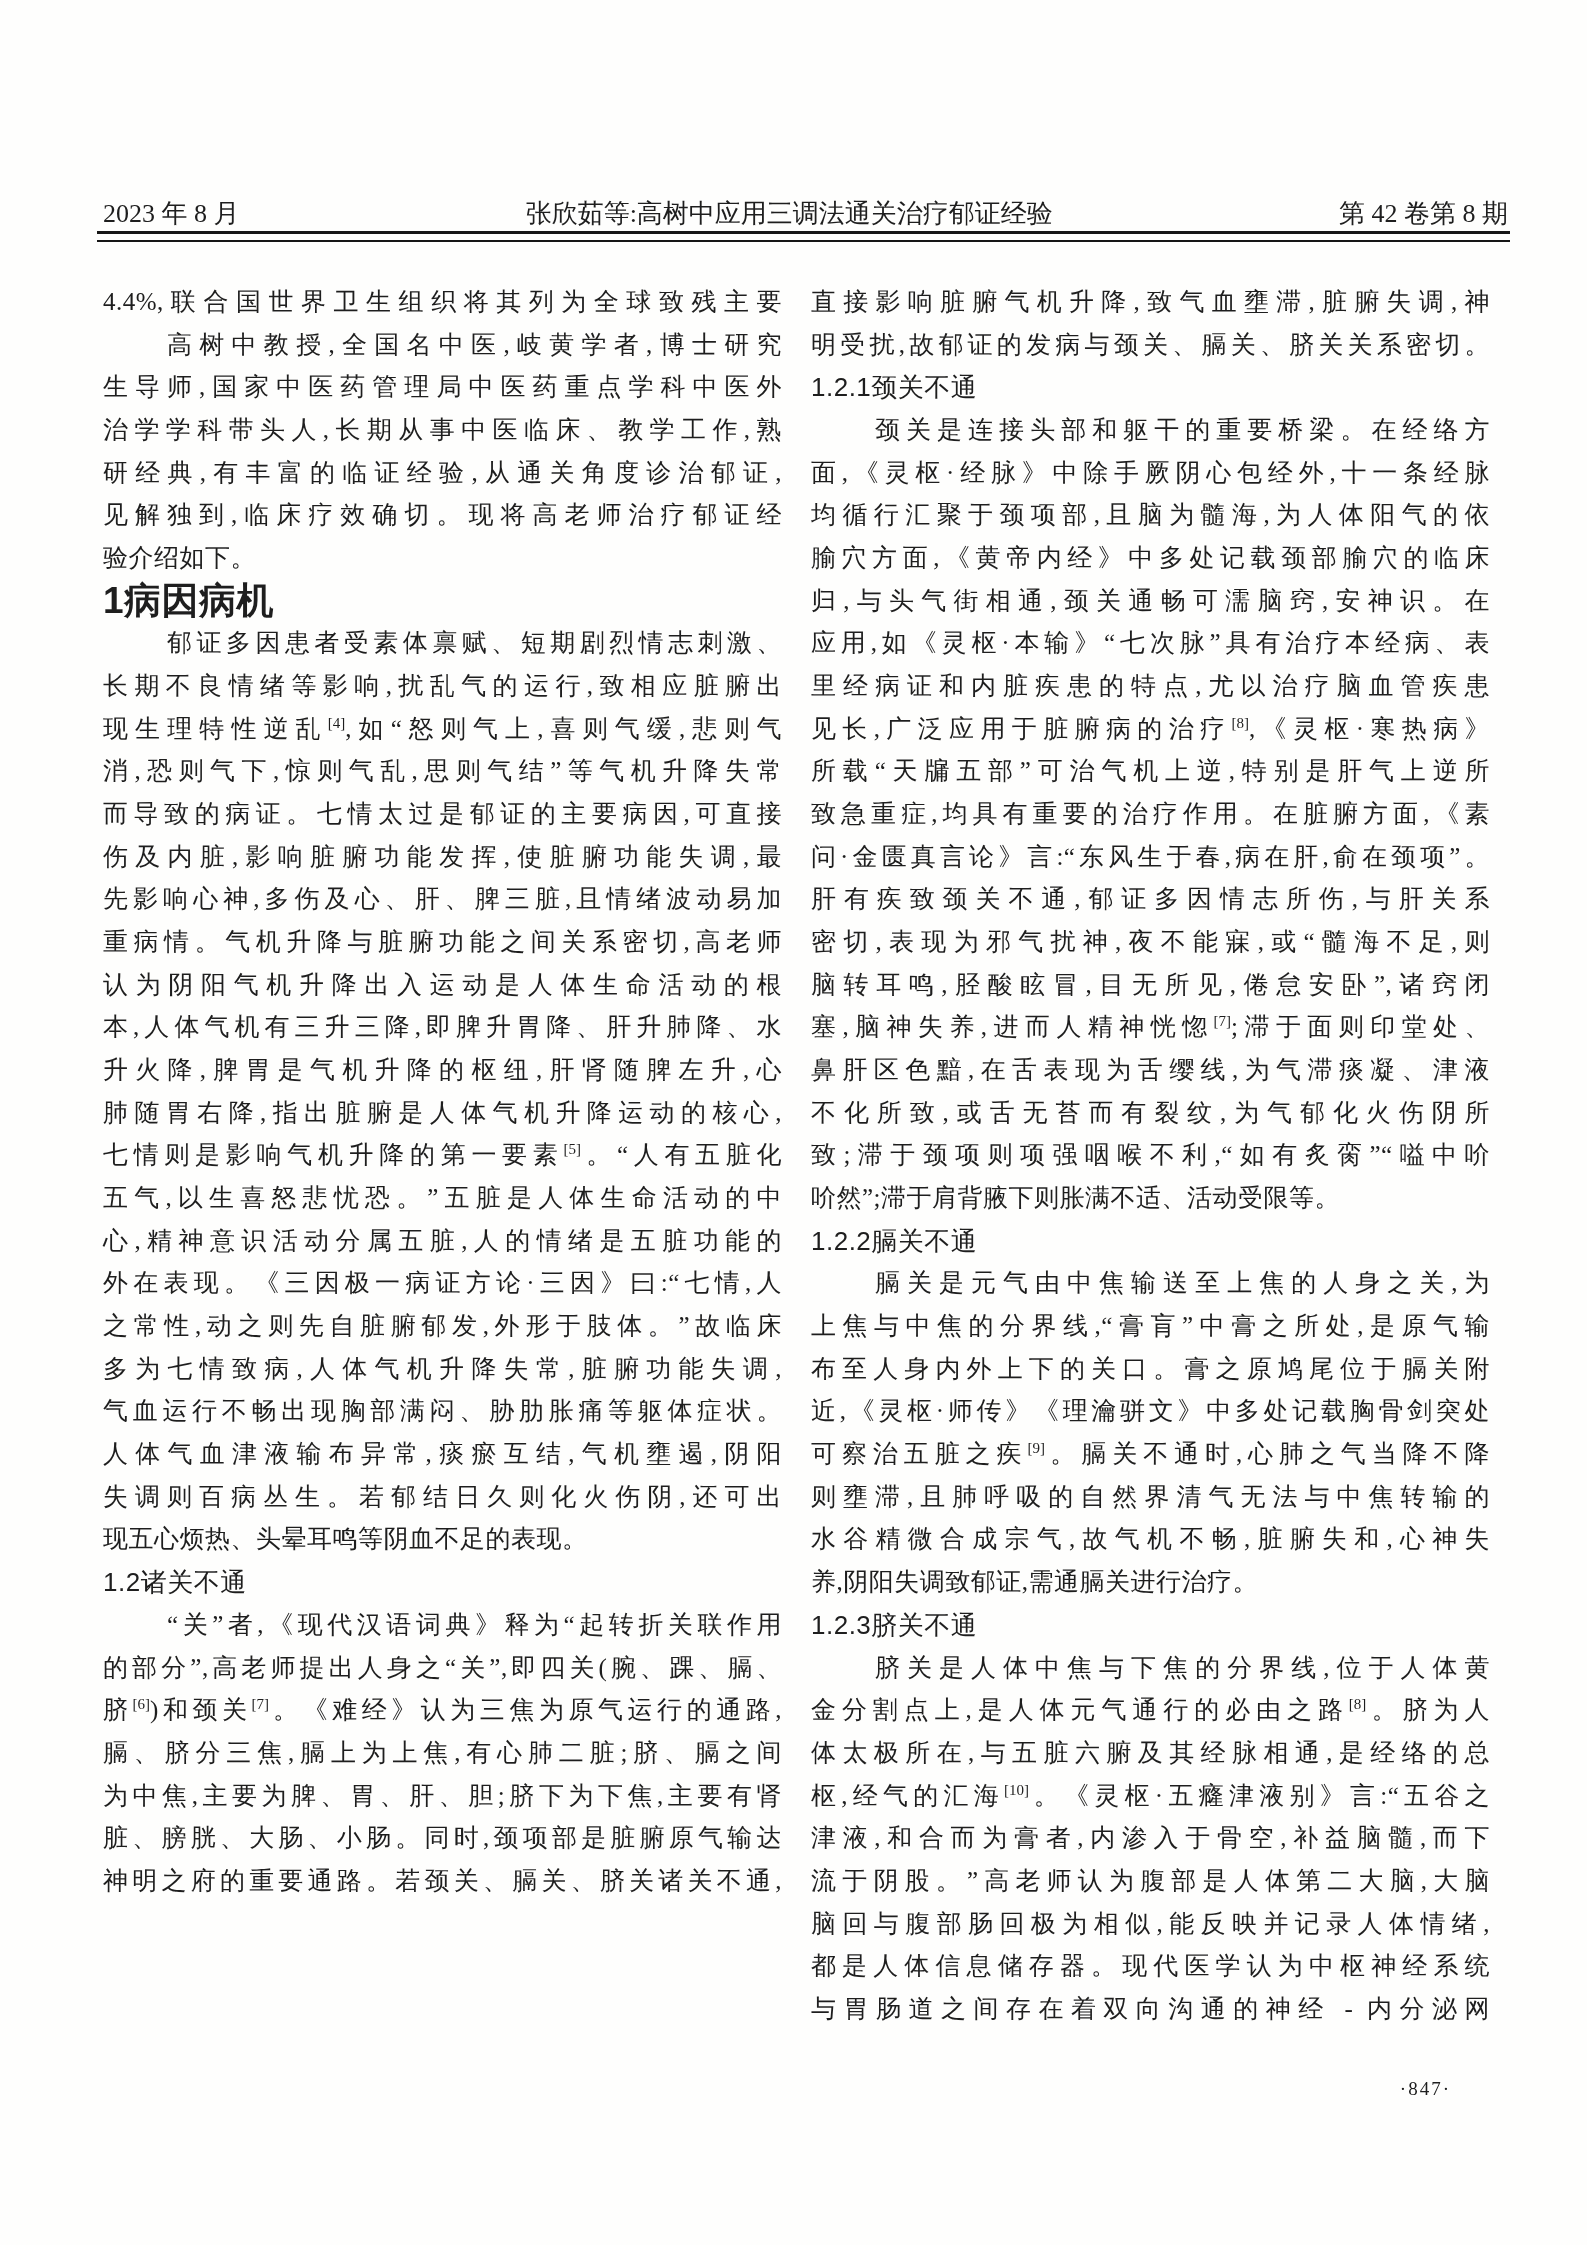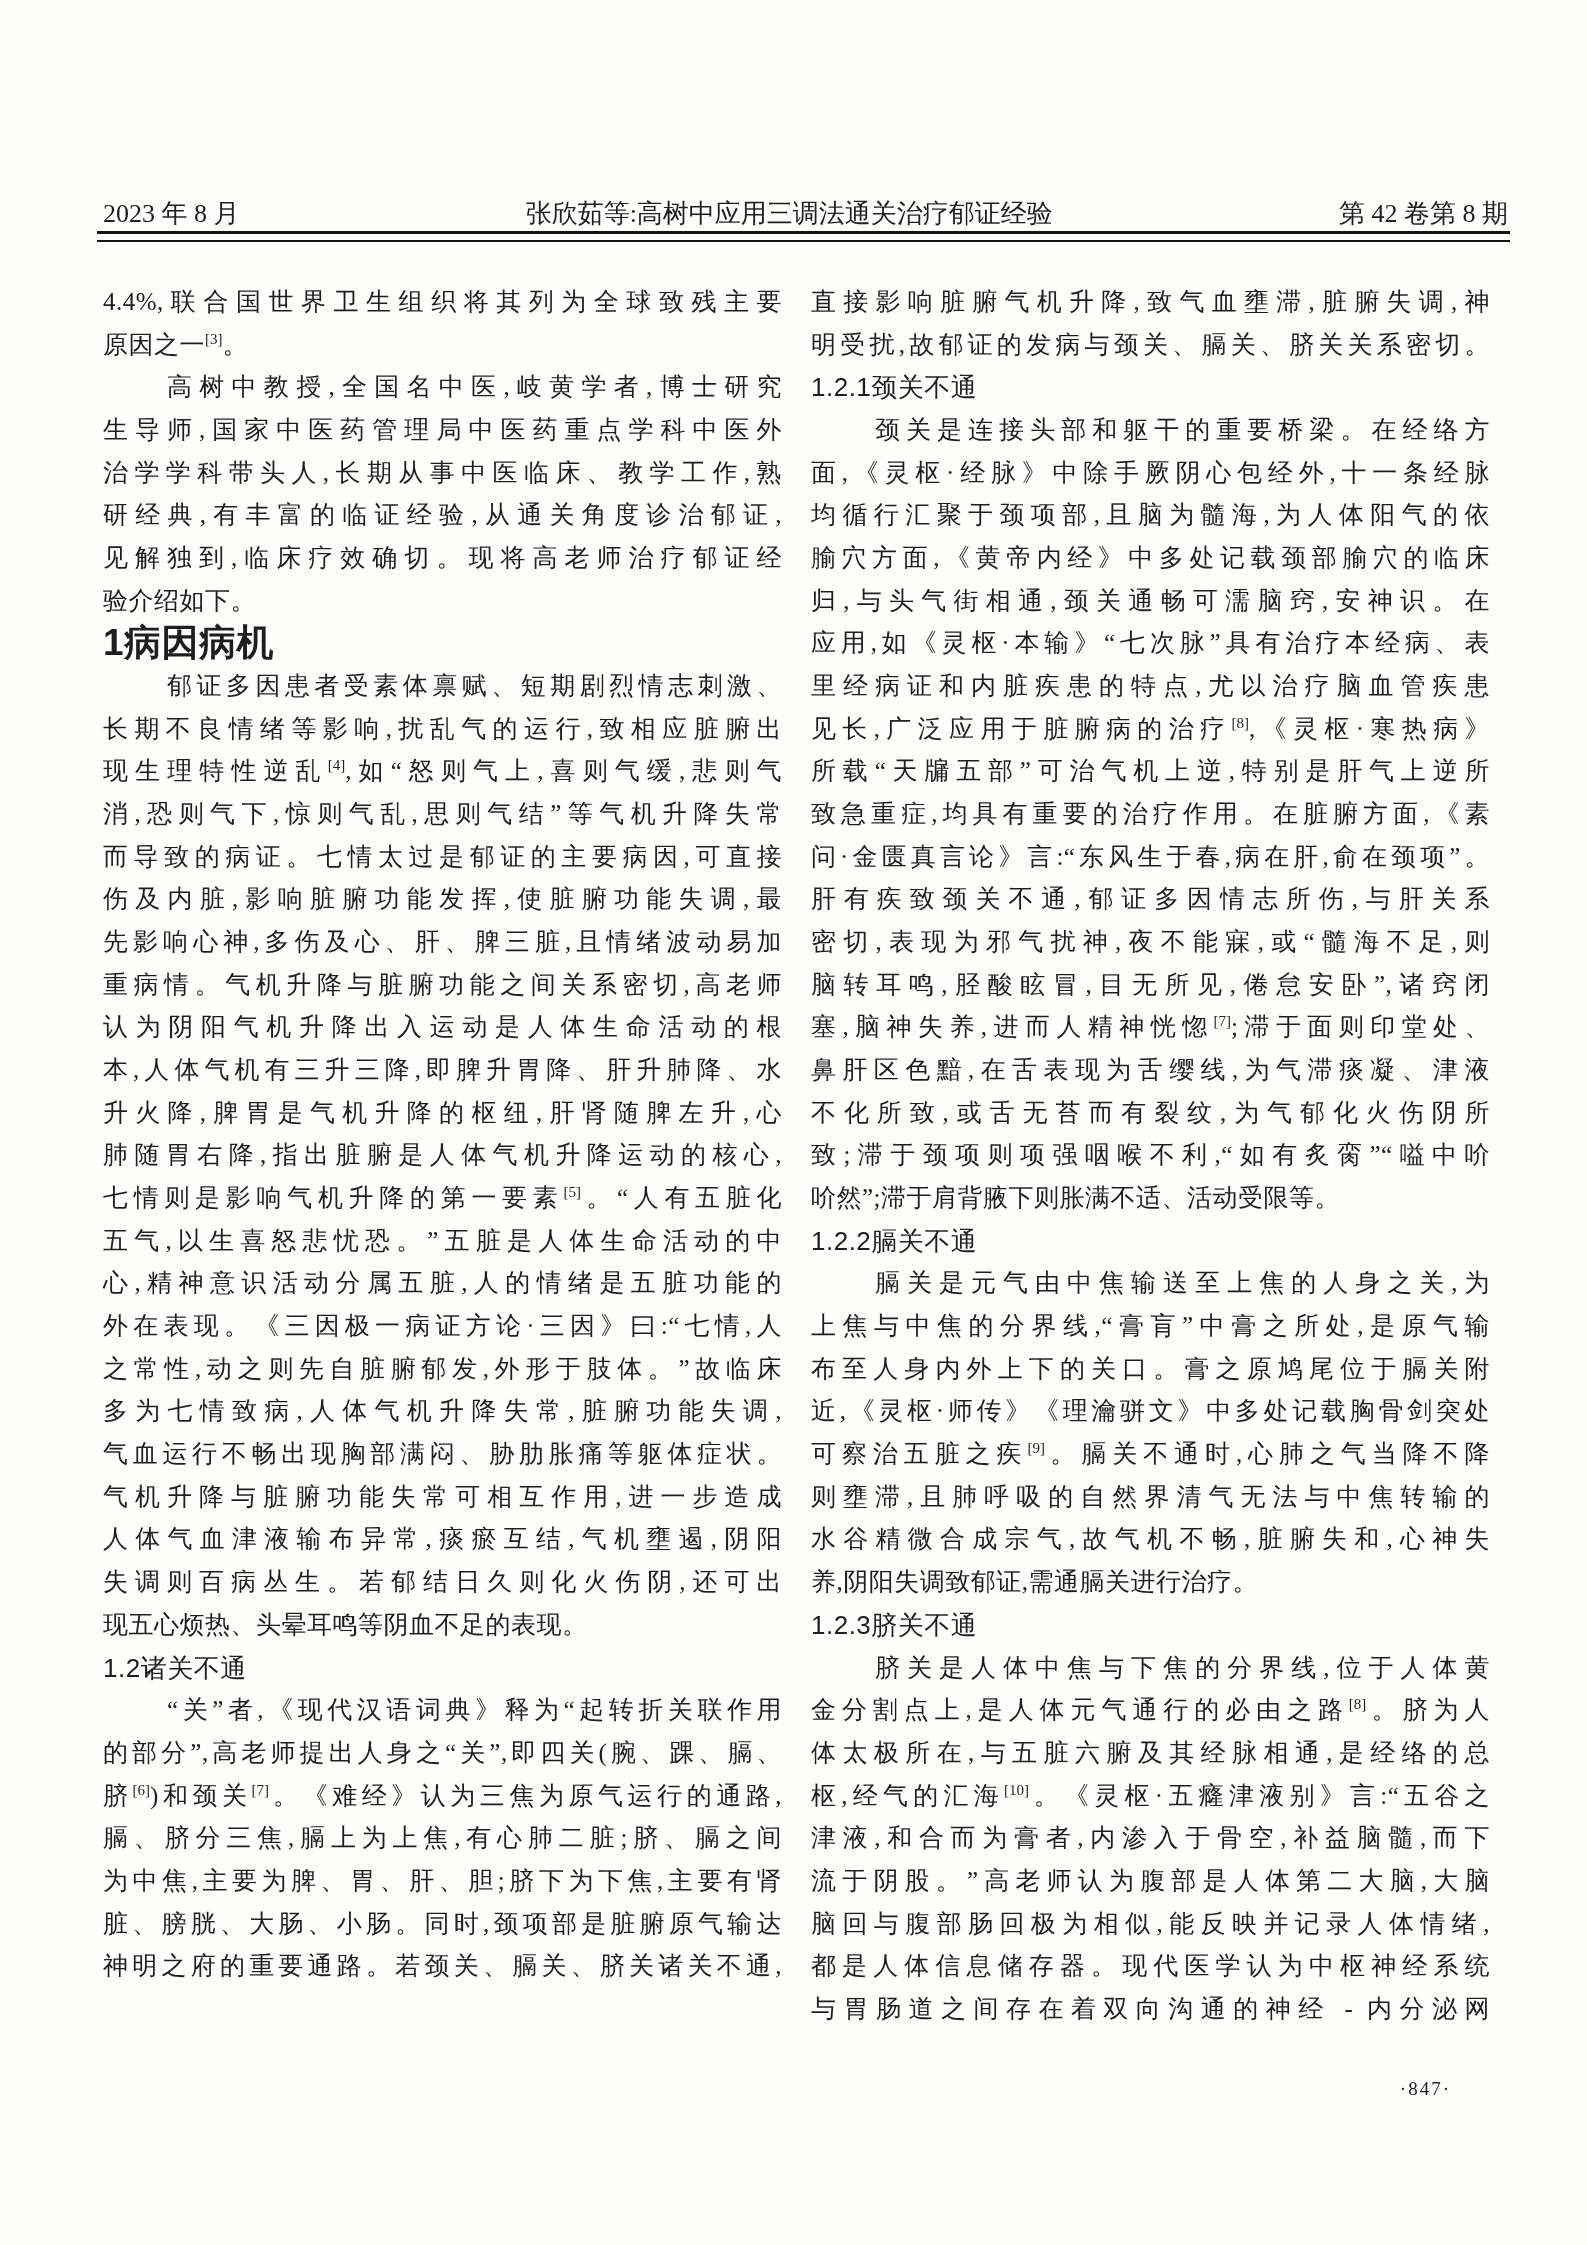--- a/index.html
+++ b/index.html
@@ -59,21 +59,20 @@
 
 <div class="page">
   <div class="header">
     <span>2023 年 8 月</span>
     <span class="h-title">张欣茹等:高树中应用三调法通关治疗郁证经验</span>
     <span>第 42 卷第 8 期</span>
   </div>
   <div class="rule"></div>
   <div class="col col-left">
       <div class="line fill">4.4%,联合国世界卫生组织将其列为全球致残主要</div>
-      <div class="line">原因之一<sup class="ref">[3]</sup>。</div>
       <div class="line fill indent">高树中教授,全国名中医,岐黄学者,博士研究</div>
       <div class="line fill">生导师,国家中医药管理局中医药重点学科中医外</div>
       <div class="line fill">治学学科带头人,长期从事中医临床、教学工作,熟</div>
       <div class="line fill">研经典,有丰富的临证经验,从通关角度诊治郁证,</div>
       <div class="line fill">见解独到,临床疗效确切。现将高老师治疗郁证经</div>
       <div class="line">验介绍如下。</div>
       <div class="line heading h1"><span class="hnum">1</span><span class="htitle">病因病机</span></div>
       <div class="line fill indent">郁证多因患者受素体禀赋、短期剧烈情志刺激、</div>
       <div class="line fill">长期不良情绪等影响,扰乱气的运行,致相应脏腑出</div>
       <div class="line fill">现生理特性逆乱<sup class="ref">[4]</sup>,如“怒则气上,喜则气缓,悲则气</div>
@@ -86,21 +85,20 @@
       <div class="line fill">本,人体气机有三升三降,即脾升胃降、肝升肺降、水</div>
       <div class="line fill">升火降,脾胃是气机升降的枢纽,肝肾随脾左升,心</div>
       <div class="line fill">肺随胃右降,指出脏腑是人体气机升降运动的核心,</div>
       <div class="line fill">七情则是影响气机升降的第一要素<sup class="ref">[5]</sup>。“人有五脏化</div>
       <div class="line fill">五气,以生喜怒悲忧恐。”五脏是人体生命活动的中</div>
       <div class="line fill">心,精神意识活动分属五脏,人的情绪是五脏功能的</div>
       <div class="line fill">外在表现。《三因极一病证方论·三因》曰:“七情,人</div>
       <div class="line fill">之常性,动之则先自脏腑郁发,外形于肢体。”故临床</div>
       <div class="line fill">多为七情致病,人体气机升降失常,脏腑功能失调,</div>
       <div class="line fill">气血运行不畅出现胸部满闷、胁肋胀痛等躯体症状。</div>
-      <div class="line fill">气机升降与脏腑功能失常可相互作用,进一步造成</div>
       <div class="line fill">人体气血津液输布异常,痰瘀互结,气机壅遏,阴阳</div>
       <div class="line fill">失调则百病丛生。若郁结日久则化火伤阴,还可出</div>
       <div class="line">现五心烦热、头晕耳鸣等阴血不足的表现。</div>
       <div class="line heading h2"><span class="hnum">1.2</span><span class="htitle">诸关不通</span></div>
       <div class="line fill indent">“关”者,《现代汉语词典》释为“起转折关联作用</div>
       <div class="line fill">的部分”,高老师提出人身之“关”,即四关(腕、踝、膈、</div>
       <div class="line fill">脐<sup class="ref">[6]</sup>)和颈关<sup class="ref">[7]</sup>。《难经》认为三焦为原气运行的通路,</div>
       <div class="line fill">膈、脐分三焦,膈上为上焦,有心肺二脏;脐、膈之间</div>
       <div class="line fill">为中焦,主要为脾、胃、肝、胆;脐下为下焦,主要有肾</div>
       <div class="line fill">脏、膀胱、大肠、小肠。同时,颈项部是脏腑原气输达</div>

